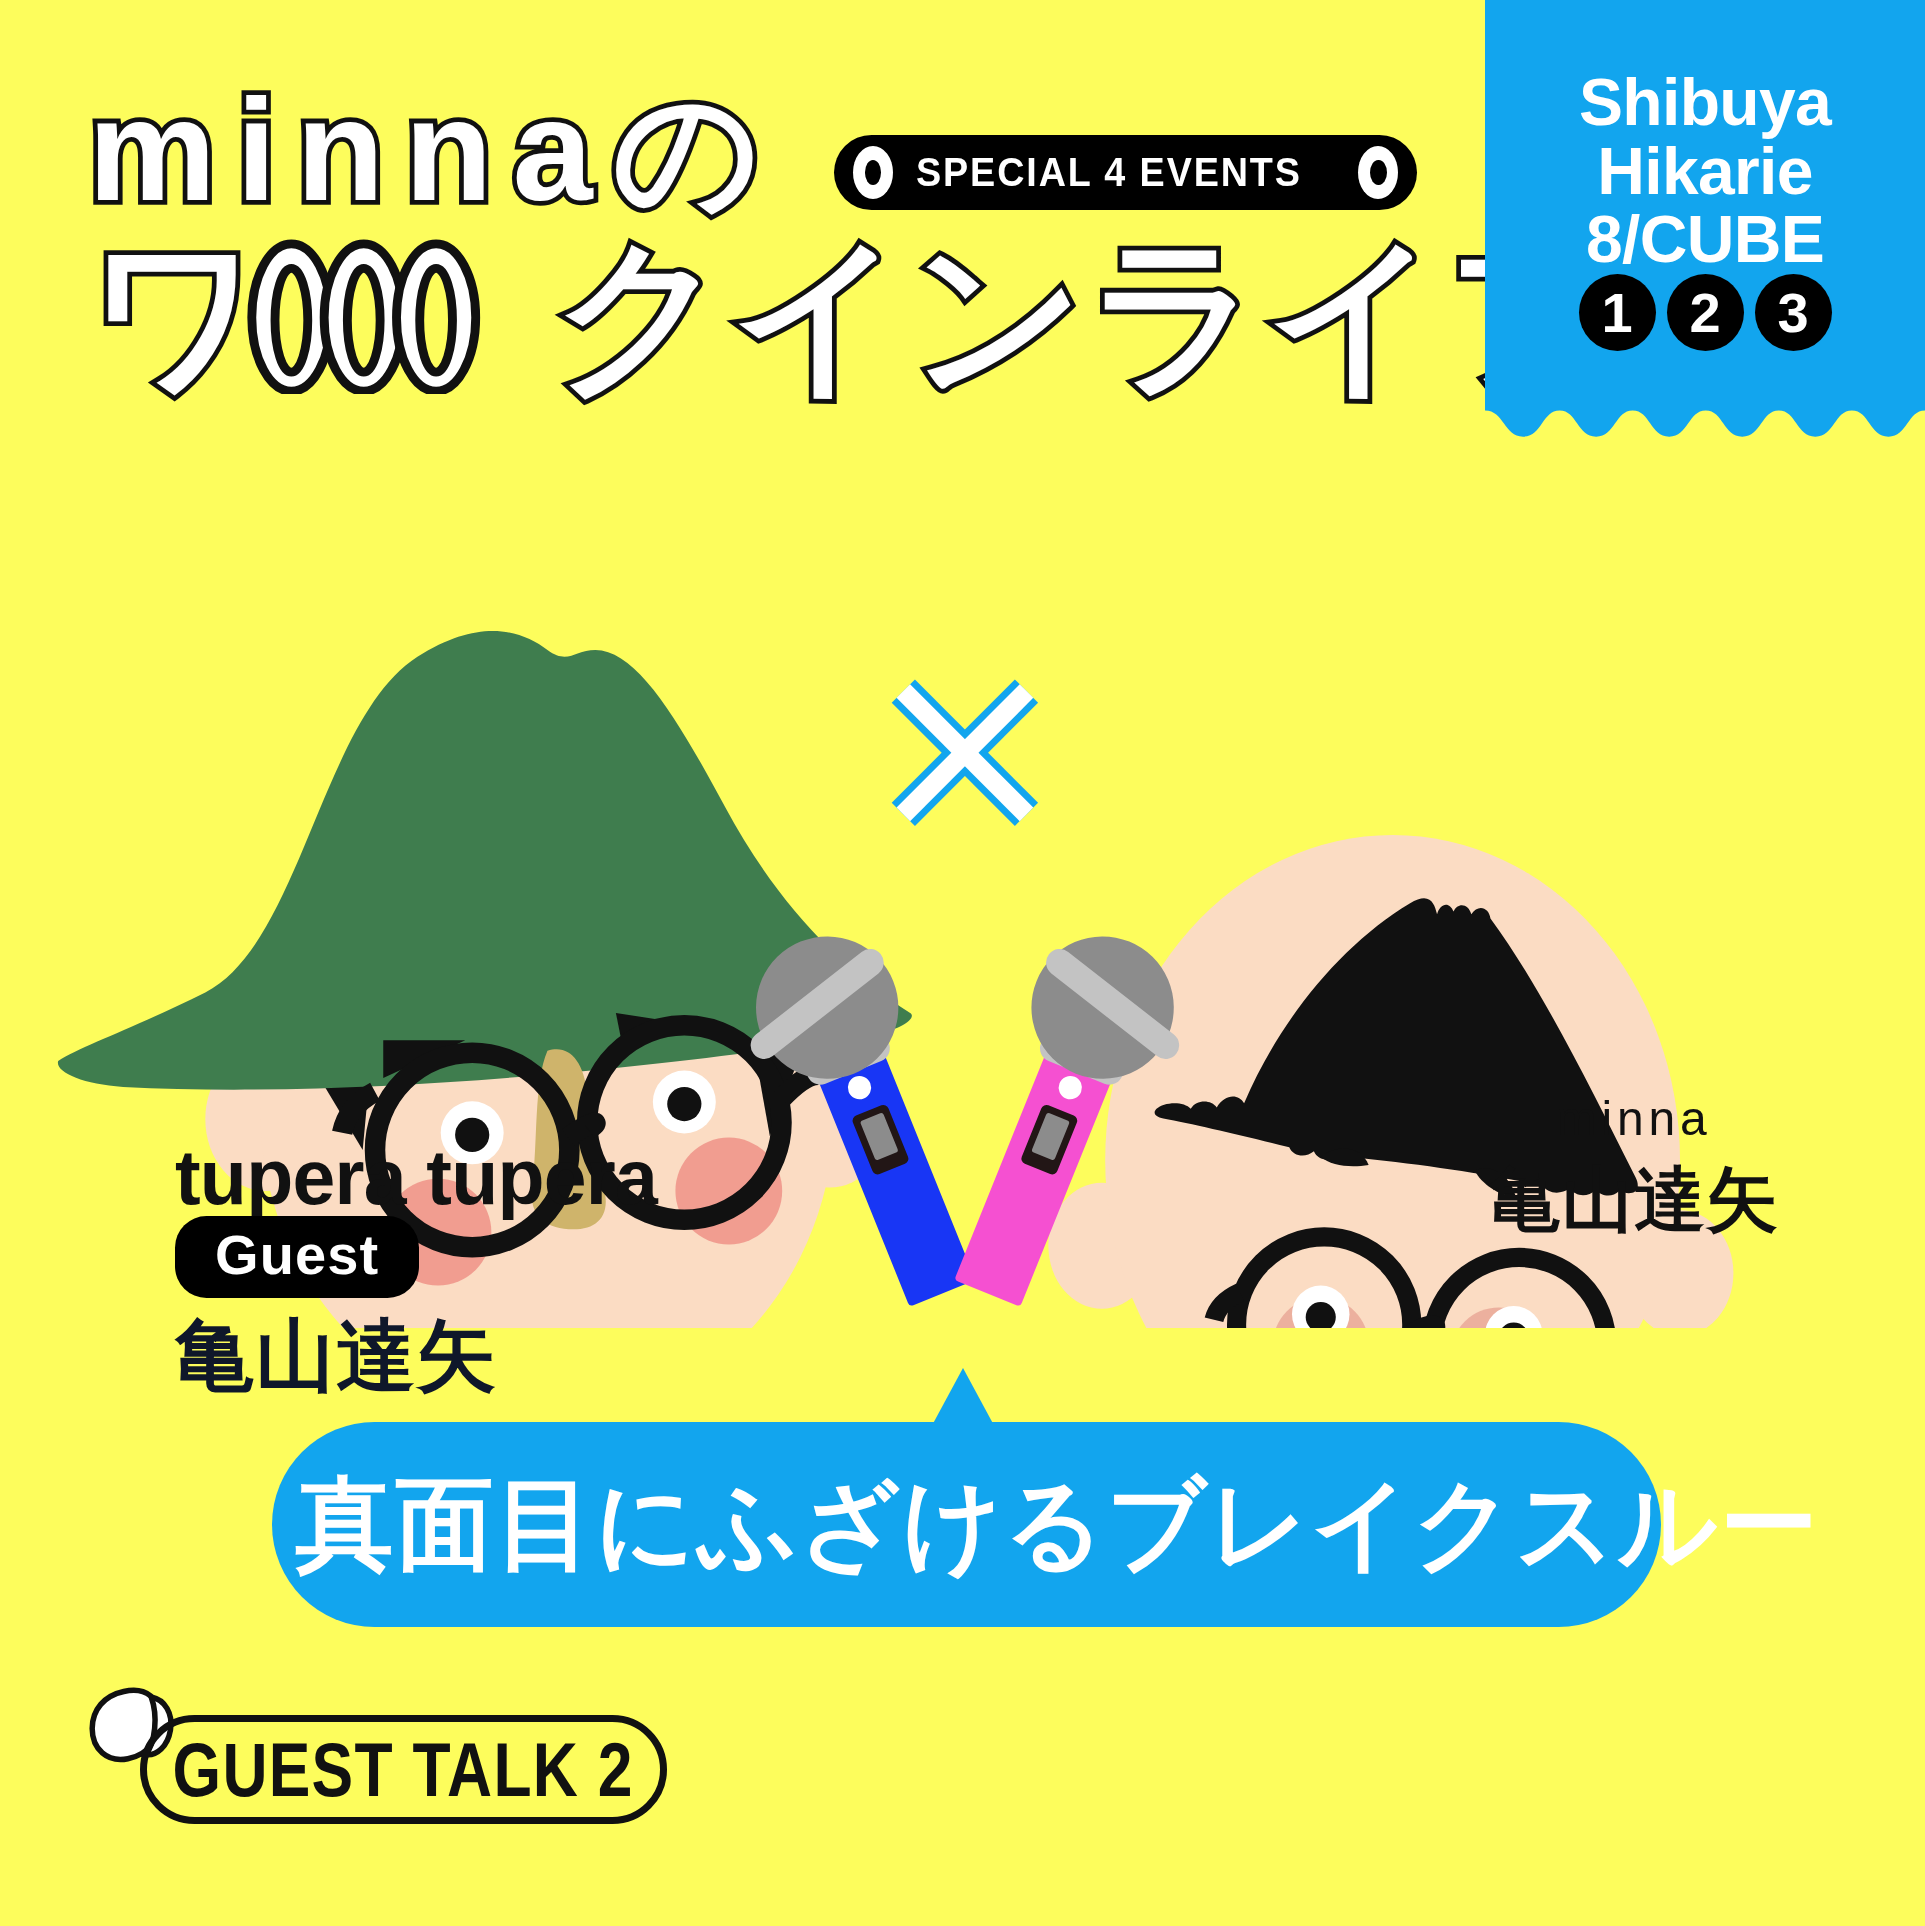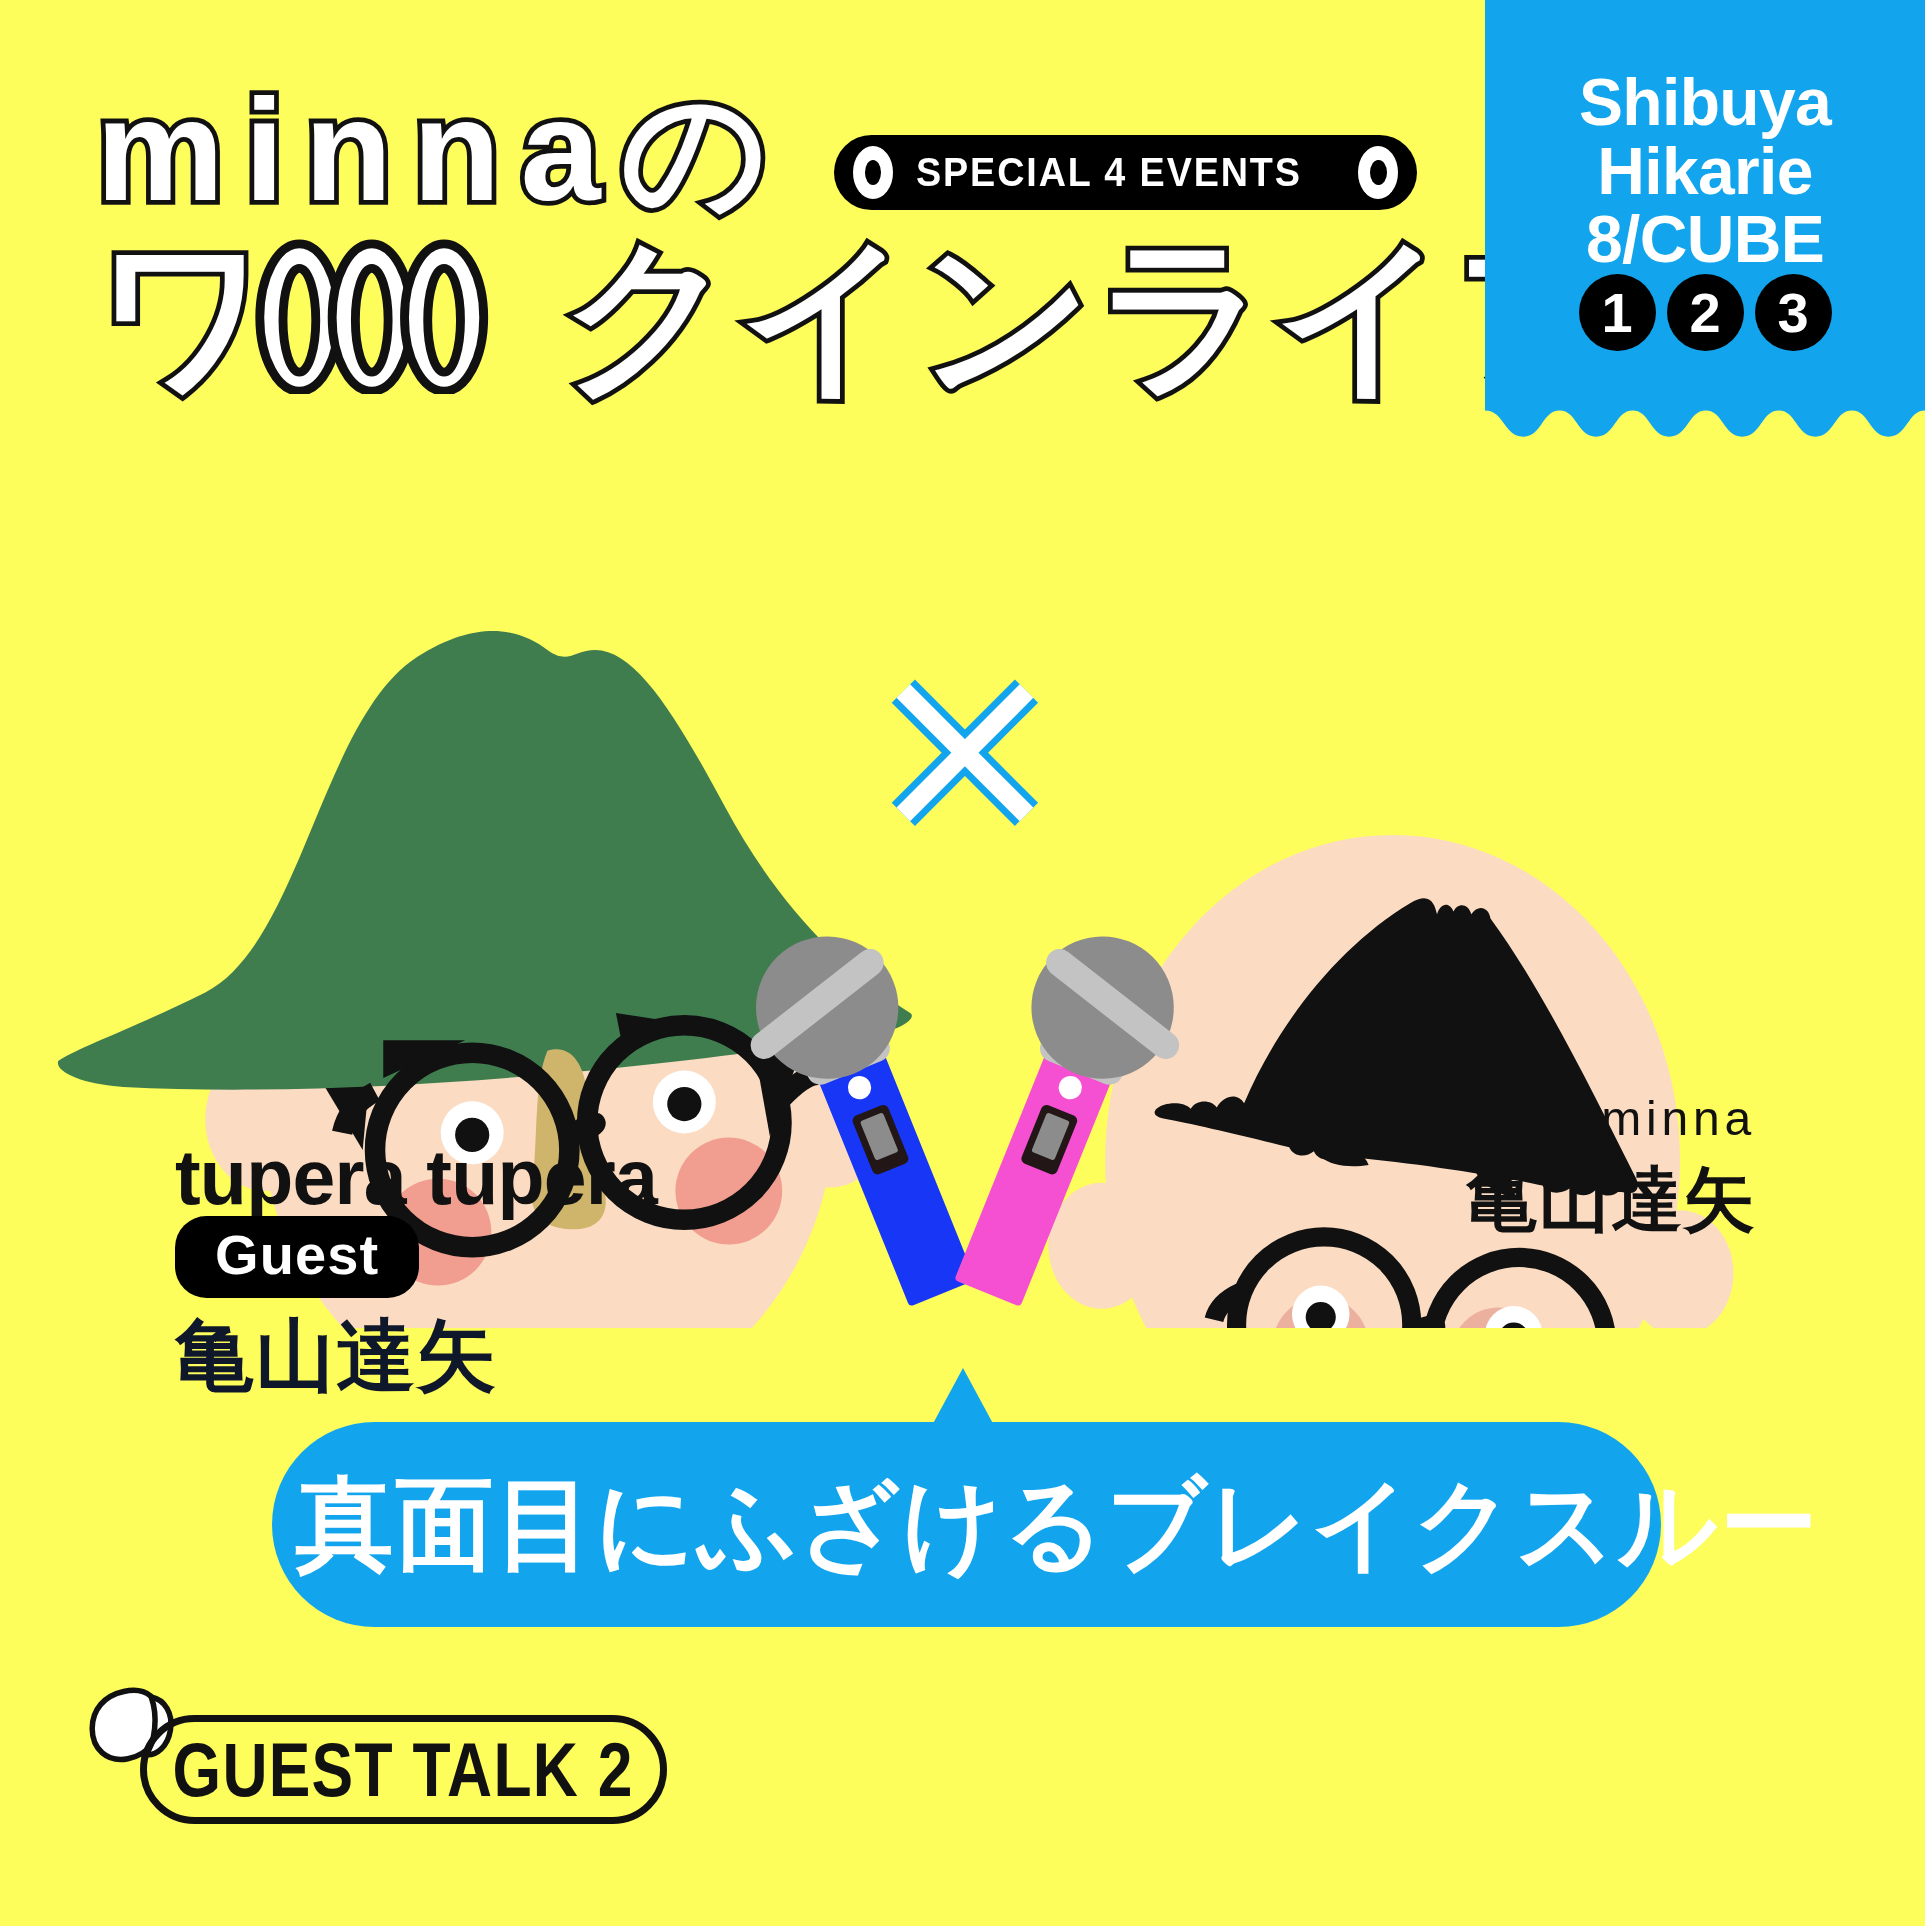--- a/index.html
+++ b/index.html
@@ -11,21 +11,21 @@
     width:1925px;
     height:1926px;
     background:#FDFD5C;
     overflow:hidden;
     font-family:"Liberation Sans","DejaVu Sans",sans-serif;
   }
   .nosel{user-select:none;}
 
   
   #logo-block{
-    position:absolute; left:96px; top:62px; width:1369px; height:363px;
+    position:absolute; left:88px; top:62px; width:1369px; height:363px;
   }
   .logo-line{
     position:absolute;
     color:#ffffff;
     -webkit-text-stroke:9.6px #111;
     paint-order:stroke fill;
     font-weight:700;
     white-space:nowrap;
     letter-spacing:.05em;
   }
@@ -110,21 +110,21 @@
   #guest-name-en{
     margin-top:27px;font-size:77px;font-weight:700;color:#111;
     letter-spacing:-.01em;line-height:1;white-space:nowrap;
   }
   #guest-name-ja{
     margin-top:15px;font-size:79px;font-weight:700;color:#0f172a;
     letter-spacing:.02em;line-height:1.1;
   }
 
   
-  #host-block{position:absolute;right:169px;top:1095px;text-align:right;}
+  #host-block{position:absolute;right:146px;top:1095px;text-align:center;}
   #host-label{
     font-size:48px;font-weight:400;color:#111;letter-spacing:.10em;line-height:1;
   }
   #host-name{
     margin-top:20.5px;font-size:71px;font-weight:700;color:#111;
     letter-spacing:.02em;line-height:1;white-space:nowrap;
   }
 
   
   #theme-banner{

